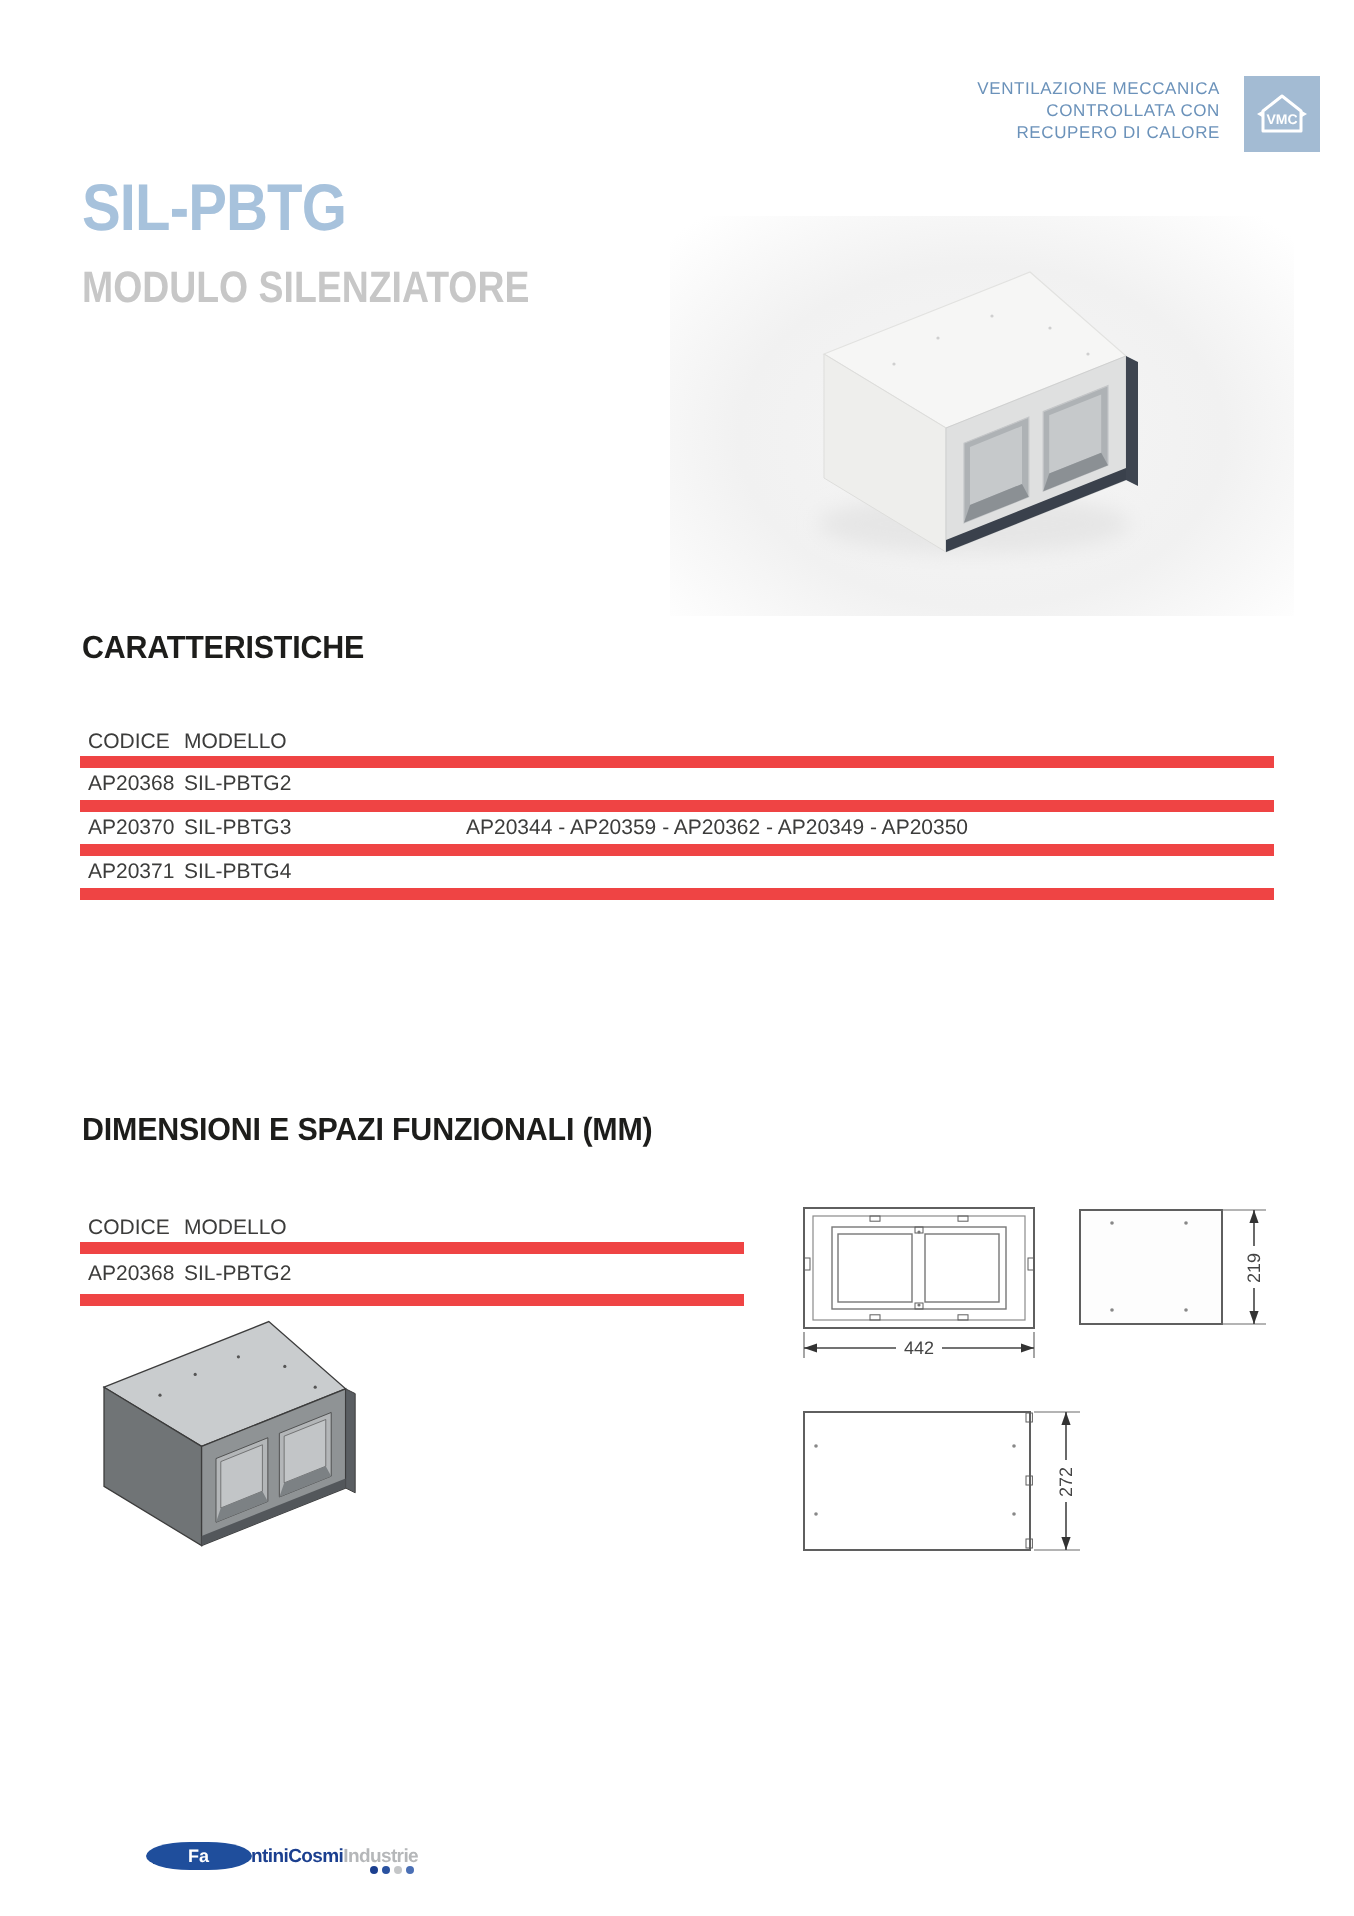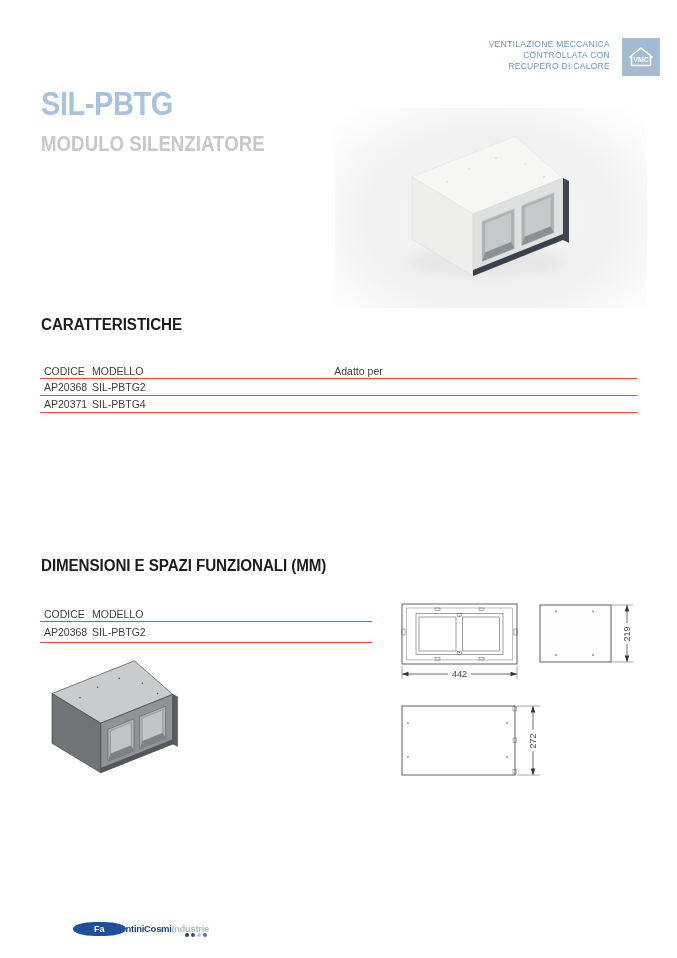--- a/index.html
+++ b/index.html
@@ -21,21 +21,21 @@
 
   h2{position:absolute;margin:0;font-size:16px;font-weight:700;color:#1d1d1b;
     transform:scaleX(.95);transform-origin:left top;white-space:nowrap;letter-spacing:-.1px;}
   .h-car{left:41px;top:316px;}
   .h-dim{left:41px;top:557px;}
 
   .tbl{position:absolute;left:40px;font-size:10.5px;color:#3c3c3b;}
   .tbl1{top:364px;width:597px;}
   .tbl2{top:607px;width:332px;}
   .tr{display:grid;grid-template-columns:52px 100px 1fr;align-items:center;
-    border-bottom:1px solid #ef4444;height:16px;}
+    border-bottom:6px solid #ef4444;height:16px;}
   .tr.th{height:14px;}
   .td{white-space:nowrap;}
   .c1{padding-left:4px;}
   .tbl1 .c3{text-align:center;padding-right:112px;}
 
   .gray-photo{position:absolute;left:36px;top:648px;}
   .drawings{position:absolute;left:395px;top:596px;}
 
   .footer-page{position:absolute;left:40px;top:923px;font-size:11px;color:#3c3c3b;margin-left:36px;}
   .logo{position:absolute;left:73px;top:921px;white-space:nowrap;line-height:12px;}
@@ -108,25 +108,29 @@
         <circle cx="133" cy="44" r="0.8" fill="#cfcfcf"></circle>
       <circle cx="152" cy="57" r="0.8" fill="#cfcfcf"></circle>
     </svg>
   </div>
 
   <h2 class="h-car">CARATTERISTICHE</h2>
   <div class="tbl tbl1">
     <div class="tr th">
       <span class="td c1">CODICE</span>
       <span class="td c2">MODELLO</span>
-      <span class="td c3">Adatto per</span>
     </div>
     <div class="tr">
       <span class="td c1">AP20368</span>
       <span class="td c2">SIL-PBTG2</span>
+    </div>
+    <div class="tr">
+      <span class="td c1">AP20370</span>
+      <span class="td c2">SIL-PBTG3</span>
+      <span class="td c3">AP20344 - AP20359 - AP20362 - AP20349 - AP20350</span>
     </div>
     <div class="tr">
       <span class="td c1">AP20371</span>
       <span class="td c2">SIL-PBTG4</span>
     </div>
   </div>
 
   <h2 class="h-dim">DIMENSIONI E SPAZI FUNZIONALI (MM)</h2>
   <div class="tbl tbl2">
     <div class="tr th">

